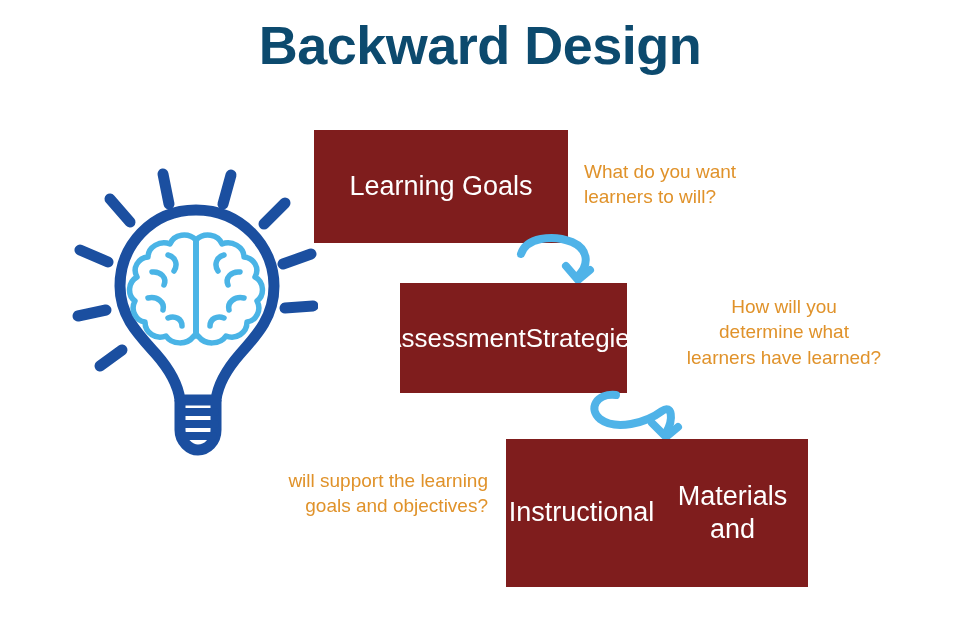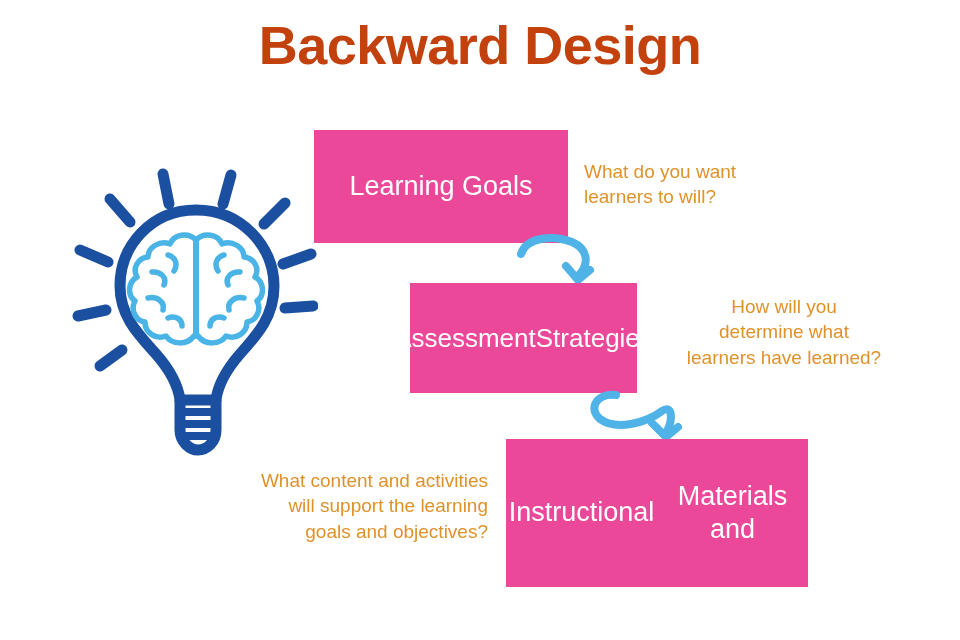--- a/index.html
+++ b/index.html
@@ -22,58 +22,58 @@
 
   
   .title {
     position: absolute;
     left: 0;
     top: 16px;
     width: 960px;
     text-align: center;
     font-size: 54px;
     font-weight: bold;
-    color: #c2410c;
+    color: #0c4a6e;
     letter-spacing: -0.5px;
     line-height: 1.1;
   }
 
   
   .bulb-wrap {
     position: absolute;
     left: 68px;
     top: 158px;
     width: 250px;
     height: 300px;
   }
   .bulb-wrap svg { display: block; }
 
   
   .box {
     position: absolute;
-    background: #ec4899;
+    background: #7f1d1d;
     color: #ffffff;
     display: flex;
     align-items: center;
     justify-content: center;
     text-align: center;
     font-weight: normal;
     line-height: 1.24;
   }
   .box span { display: block; width: 100%; }
 
   #box-goals {
     left: 314px;
     top: 130px;
     width: 254px;
     height: 113px;
     font-size: 27px;
   }
   #box-assessment {
-    left: 410px;
+    left: 400px;
     top: 283px;
     width: 227px;
     height: 110px;
     font-size: 26px;
   }
   #box-instructional {
     left: 506px;
     top: 439px;
     width: 302px;
     height: 148px;
@@ -220,18 +220,17 @@
       <path d="M66 40 L 80 54 L 92 44" fill="none" stroke="#4FB3E8" stroke-width="8" stroke-linecap="round" stroke-linejoin="round"></path>
     </svg>
   </div>
 
   <div class="box" id="box-instructional">
     <span>Instructional</span>
     <span>Materials and</span>
   </div>
 
   <div class="caption" id="caption-instructional">
-    <div>What content and activities</div>
     <div>will support the learning</div>
     <div>goals and objectives?</div>
   </div>
 
 </div>
 
 </body></html>

